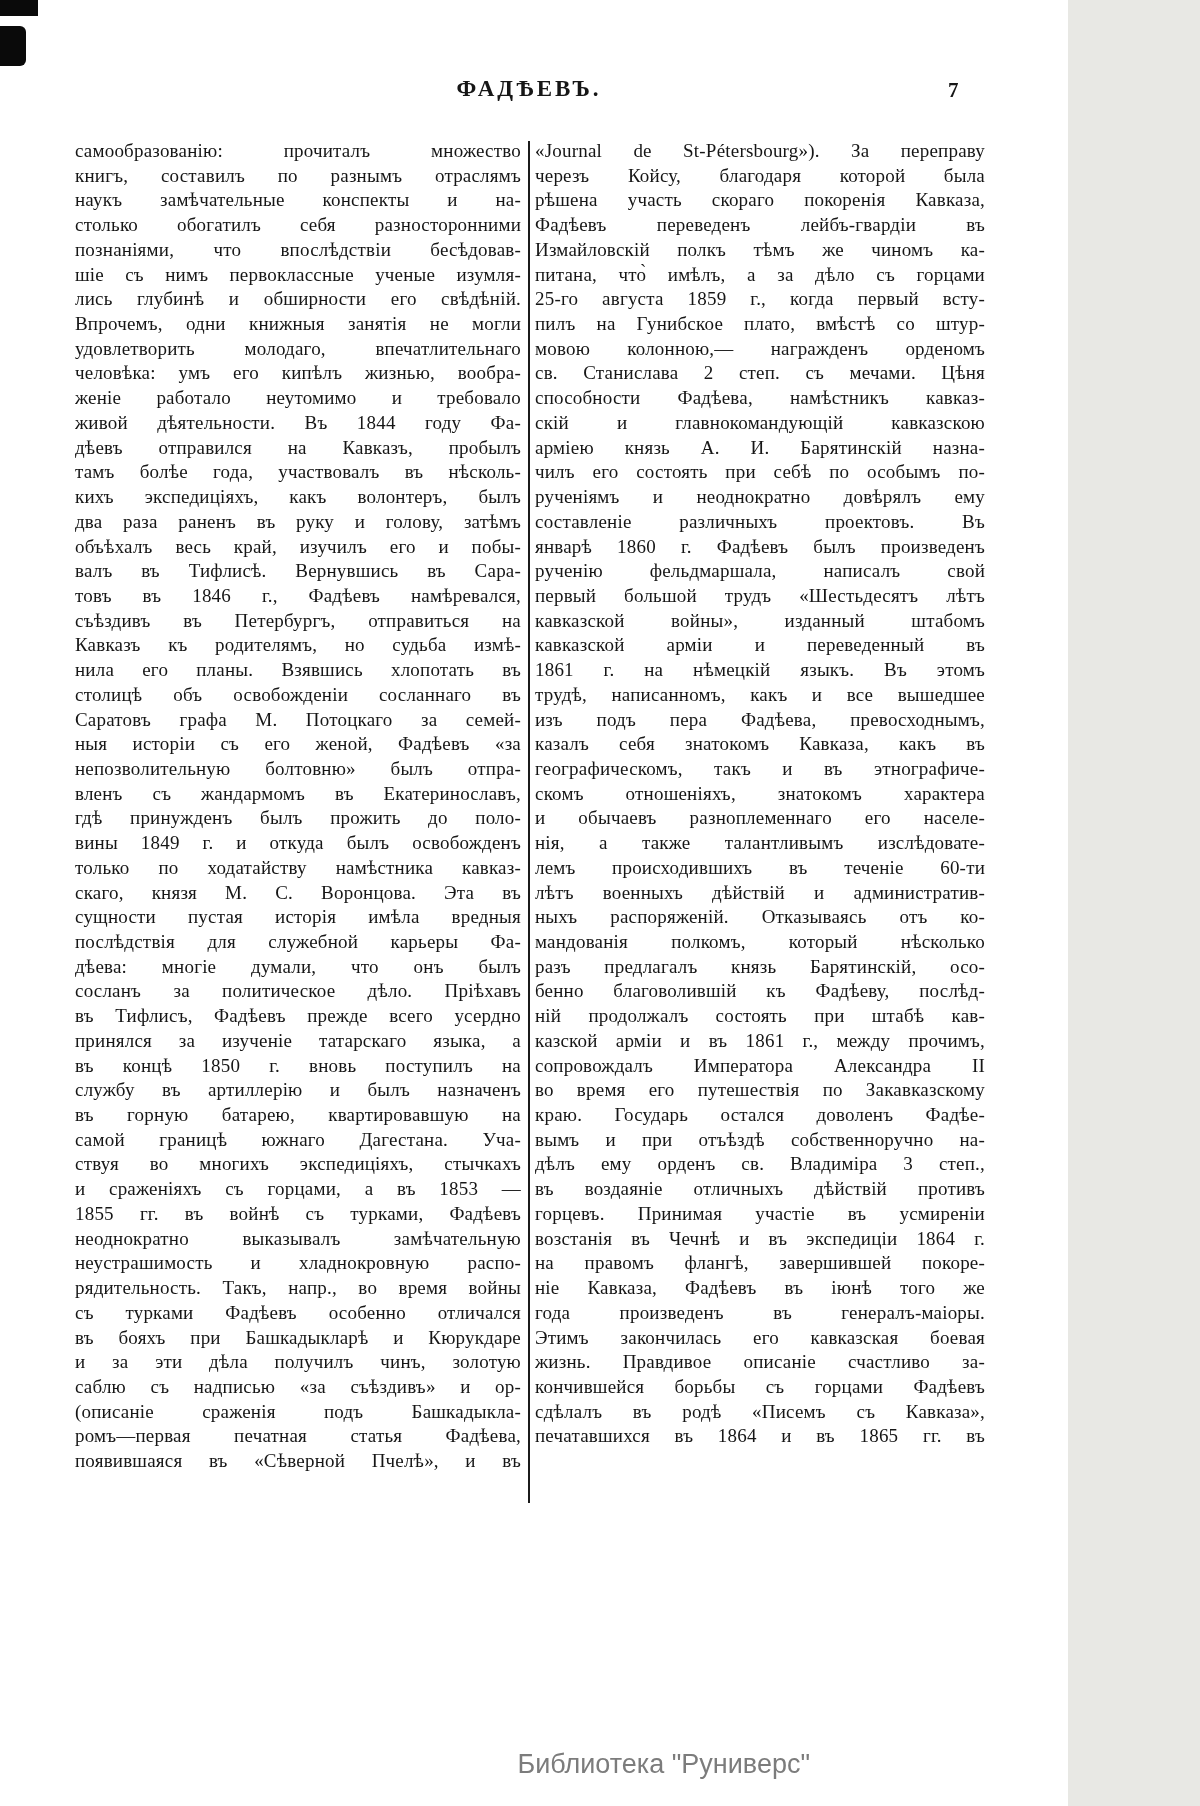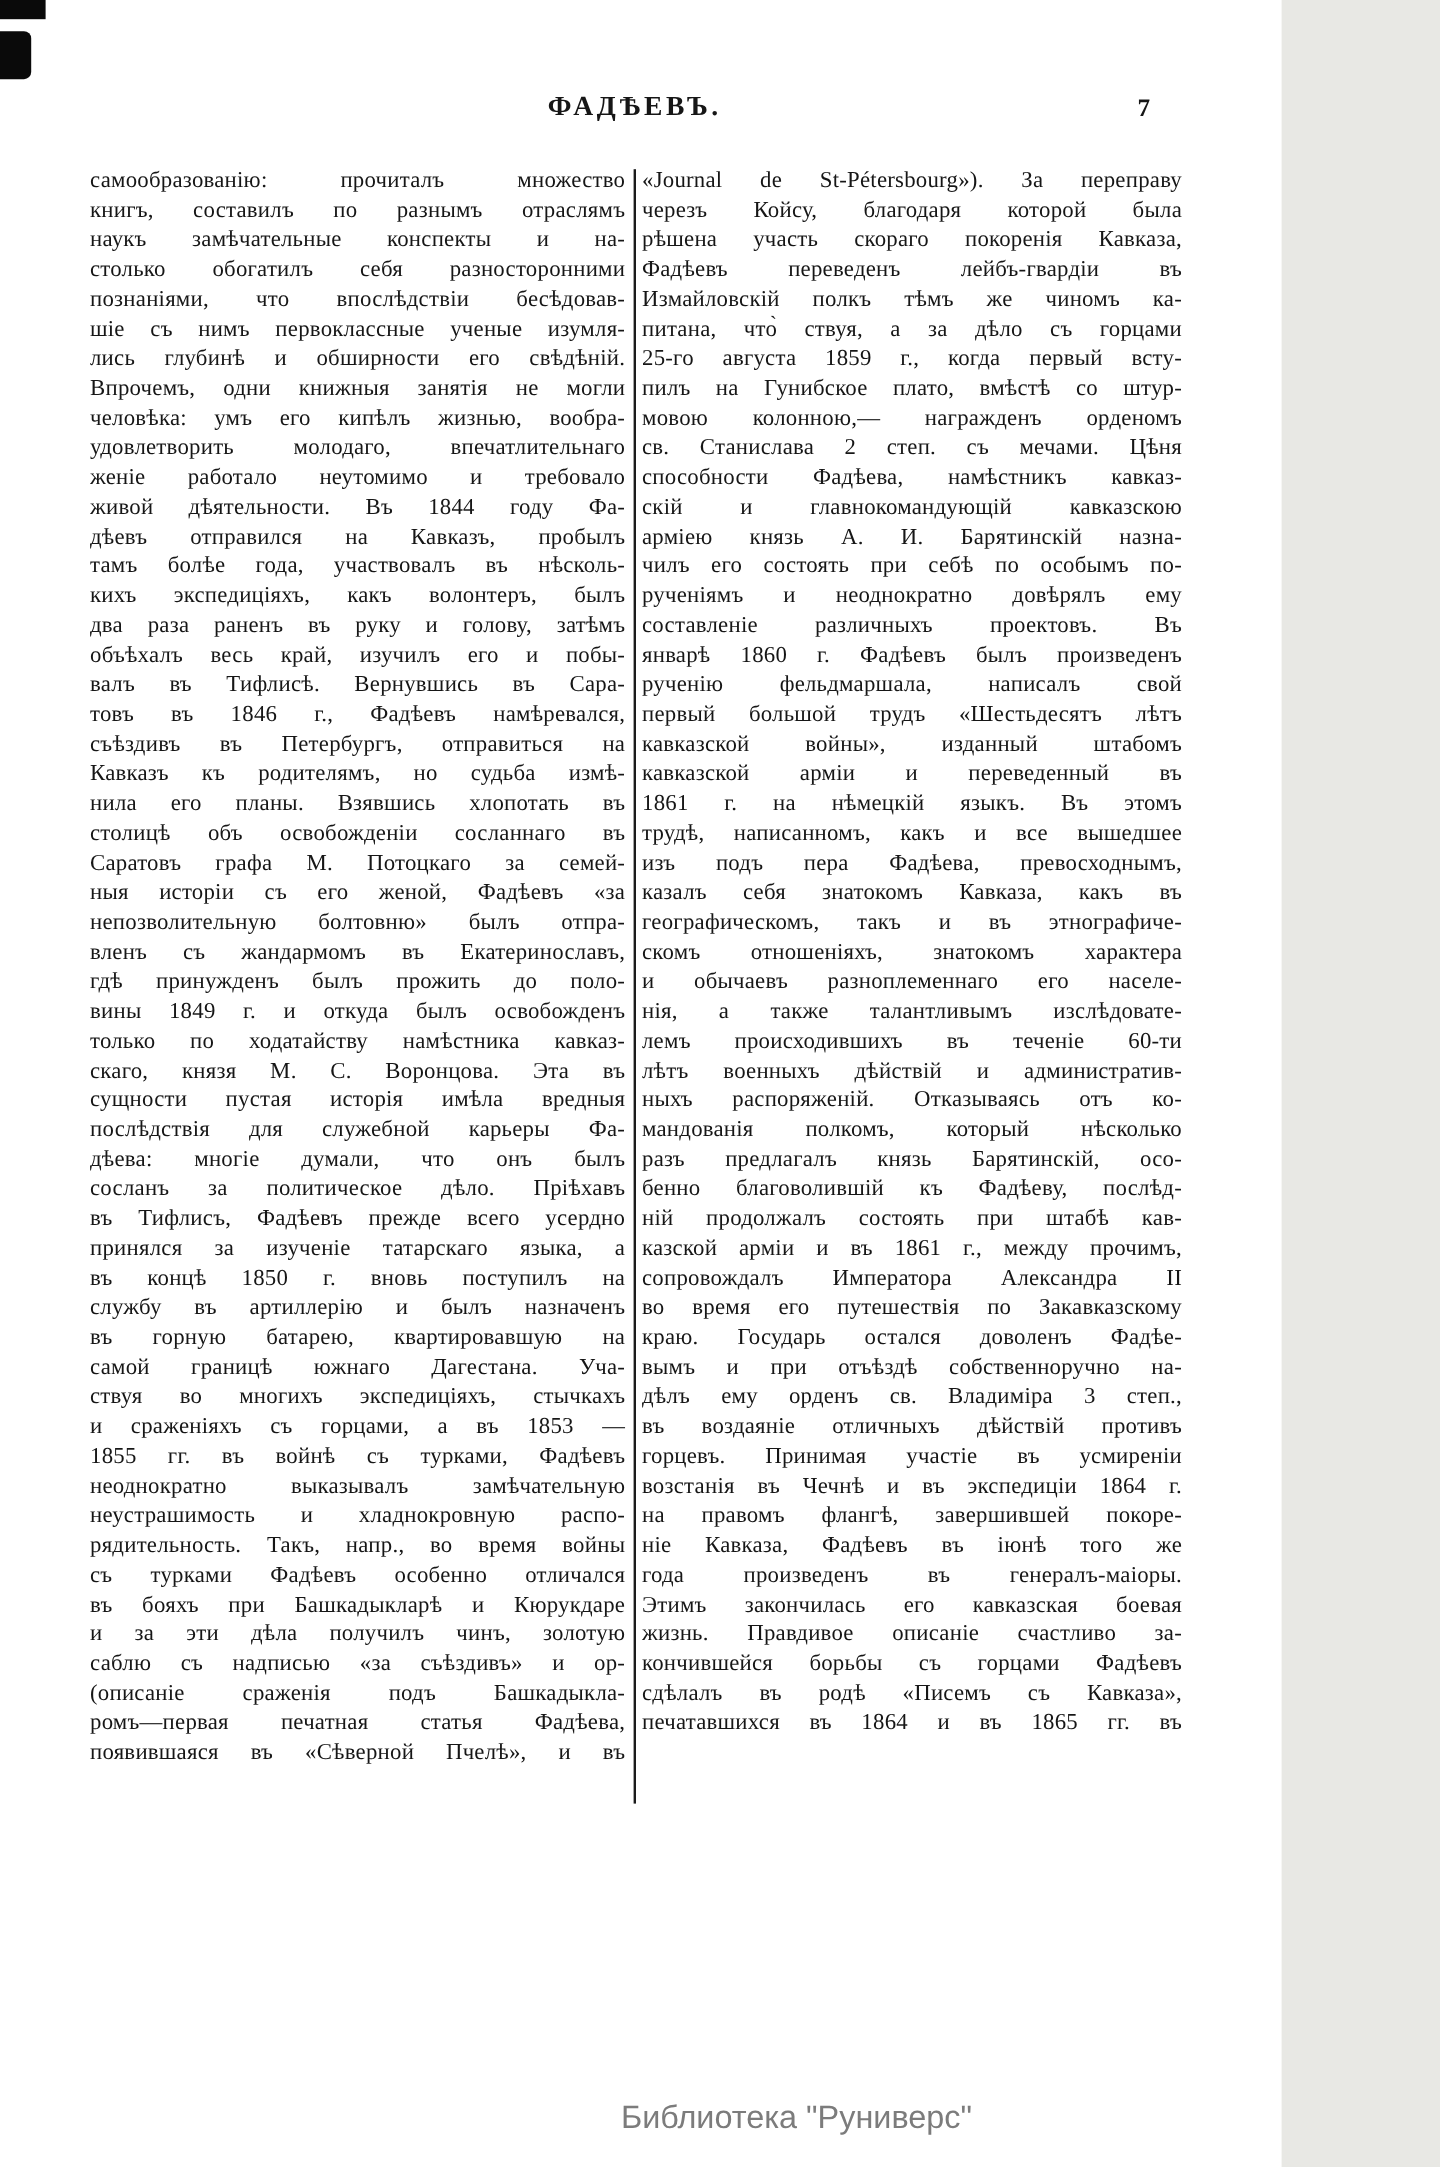--- a/index.html
+++ b/index.html
@@ -81,22 +81,22 @@
   <div class="columns">
     <div class="column left">
         <div class="line">самообразованію: прочиталъ множество</div>
         <div class="line">книгъ, составилъ по разнымъ отраслямъ</div>
         <div class="line">наукъ замѣчательные конспекты и на-</div>
         <div class="line">столько обогатилъ себя разносторонними</div>
         <div class="line">познаніями, что впослѣдствіи бесѣдовав-</div>
         <div class="line">шіе съ нимъ первоклассные ученые изумля-</div>
         <div class="line">лись глубинѣ и обширности его свѣдѣній.</div>
         <div class="line">Впрочемъ, одни книжныя занятія не могли</div>
+        <div class="line">удовлетворить молодаго, впечатлительнаго</div>
         <div class="line">человѣка: умъ его кипѣлъ жизнью, вообра-</div>
-        <div class="line">удовлетворить молодаго, впечатлительнаго</div>
         <div class="line">женіе работало неутомимо и требовало</div>
         <div class="line">живой дѣятельности. Въ 1844 году Фа-</div>
         <div class="line">дѣевъ отправился на Кавказъ, пробылъ</div>
         <div class="line">тамъ болѣе года, участвовалъ въ нѣсколь-</div>
         <div class="line">кихъ экспедиціяхъ, какъ волонтеръ, былъ</div>
         <div class="line">два раза раненъ въ руку и голову, затѣмъ</div>
         <div class="line">объѣхалъ весь край, изучилъ его и побы-</div>
         <div class="line">валъ въ Тифлисѣ. Вернувшись въ Сара-</div>
         <div class="line">товъ въ 1846 г., Фадѣевъ намѣревался,</div>
         <div class="line">съѣздивъ въ Петербургъ, отправиться на</div>
@@ -135,21 +135,21 @@
         <div class="line">ромъ—первая печатная статья Фадѣева,</div>
         <div class="line">появившаяся въ «Сѣверной Пчелѣ», и въ</div>
       </div>
     <div class="divider"></div>
     <div class="column right">
         <div class="line">«Journal de St-Pétersbourg»). За переправу</div>
         <div class="line">черезъ Койсу, благодаря которой была</div>
         <div class="line">рѣшена участь скораго покоренія Кавказа,</div>
         <div class="line">Фадѣевъ переведенъ лейбъ-гвардіи въ</div>
         <div class="line">Измайловскій полкъ тѣмъ же чиномъ ка-</div>
-        <div class="line">питана, что̀ ствуя, а за дѣло съ горцами</div>
+        <div class="line">питана, что̀ имѣлъ, а за дѣло съ горцами</div>
         <div class="line">25-го августа 1859 г., когда первый всту-</div>
         <div class="line">пилъ на Гунибское плато, вмѣстѣ со штур-</div>
         <div class="line">мовою колонною,— награжденъ орденомъ</div>
         <div class="line">св. Станислава 2 степ. съ мечами. Цѣня</div>
         <div class="line">способности Фадѣева, намѣстникъ кавказ-</div>
         <div class="line">скій и главнокомандующій кавказскою</div>
         <div class="line">арміею князь А. И. Барятинскій назна-</div>
         <div class="line">чилъ его состоять при себѣ по особымъ по-</div>
         <div class="line">рученіямъ и неоднократно довѣрялъ ему</div>
         <div class="line">составленіе различныхъ проектовъ. Въ</div>

